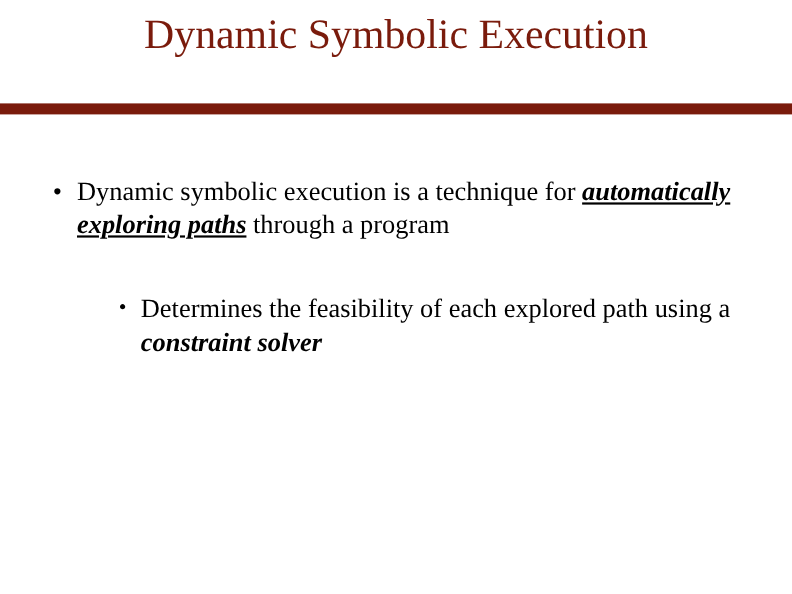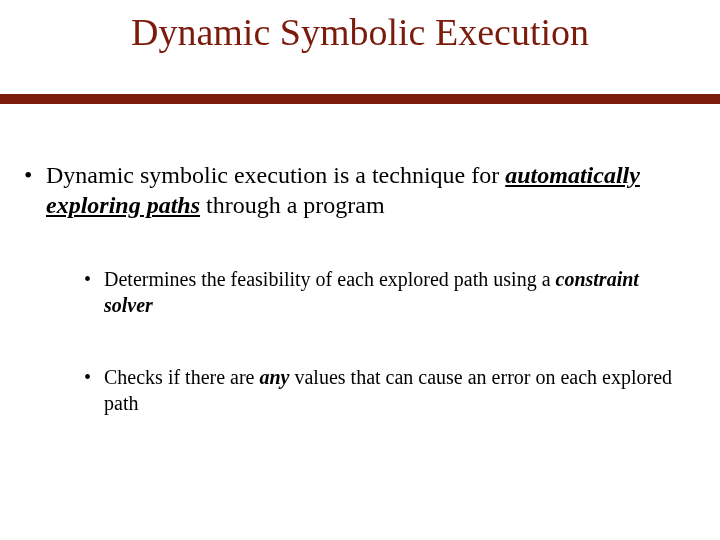--- a/index.html
+++ b/index.html
@@ -33,21 +33,21 @@
     position: absolute;
     left: 0;
     top: 94px;
     width: 100%;
     height: 10px;
     background: #7a1b0c;
   }
   .content {
     position: absolute;
     top: 160px;
-    left: 22px;
+    left: 46px;
     right: 30px;
     font-family: Liberation Serif, serif;
   }
   ul.level1 {
     list-style: none;
     margin: 0;
     padding: 0;
   }
   ul.level1 > li {
     position: relative;
@@ -64,21 +64,21 @@
     font-size: 24px;
   }
   ul.level2 {
     list-style: none;
     margin: 10px 0 0 0;
     padding: 0 0 0 36px;
   }
   ul.level2 > li {
     position: relative;
     padding-left: 22px;
-    font-size: 20px;
+    font-size: 24px;
     line-height: 1.3;
     margin-bottom: 12px;
     margin-top: 46px;
   }
   ul.level2 > li::before {
     content: "•";
     position: absolute;
     left: 2px;
     top: 0;
     font-size: 20px;
@@ -104,21 +104,18 @@
 
   <div class="content">
     <ul class="level1">
       <li>
         <span>Dynamic symbolic execution is a technique for </span><span class="em under">automatically exploring paths</span><span> through a program</span>
 
         <ul class="level2">
           <li>
             <span>Determines the feasibility of each explored path using a </span><span class="em">constraint solver</span><span></span>
           </li>
-          <li>
-            <span>Checks if there are </span><span class="em">any</span><span> values that can cause an error on each explored path</span>
-          </li>
         </ul>
       </li>
     </ul>
   </div>
 
 </div>
 
 </body></html>

